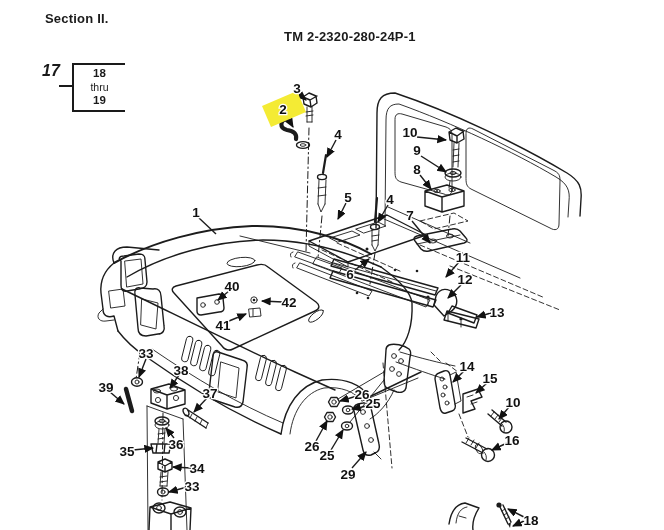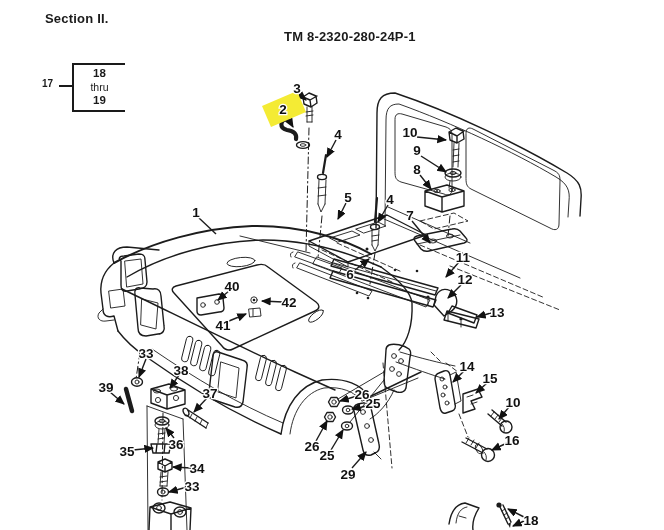--- a/index.html
+++ b/index.html
@@ -6,39 +6,39 @@
   body{font-family:"Liberation Sans", sans-serif;color:#1a1a1a;position:relative;}
   .hdr{position:absolute;font-weight:bold;font-size:13px;letter-spacing:.2px;white-space:nowrap;}
   #section-label{left:45px;top:11px;}
   #tm-number{left:284px;top:29px;}
   
   #ref-box{position:absolute;left:72px;top:63px;width:51px;height:45px;
     border-top:2px solid #1a1a1a;border-left:2px solid #1a1a1a;border-bottom:2px solid #1a1a1a;
     display:flex;flex-direction:column;align-items:center;justify-content:center;line-height:13.5px;}
   #ref-box .b{font-weight:bold;font-size:11.5px;}
   #ref-box .n{font-size:10.5px;}
-  #ref-item{position:absolute;left:42px;top:78px;font-weight:bold;font-size:10px;}
+  #ref-item{position:absolute;left:42px;top:62px;font-weight:bold;font-size:16px;font-style:italic;}
   #ref-dash{position:absolute;left:59px;top:85px;width:13px;height:2px;background:#1a1a1a;}
   svg{position:absolute;left:0;top:0;}
   svg *{vector-effect:none;}
   .ln{stroke:#1c1c1c;stroke-width:1.4;fill:none;stroke-linecap:round;stroke-linejoin:round;}
   .thin{stroke-width:.9;}
   .thick{stroke-width:2;}
   .dash{stroke-dasharray:5 3;}
   .dashdot{stroke-dasharray:7 3 1.5 3;stroke-width:1;}
   .dot{fill:#1c1c1c;stroke:none;}
   .leader{stroke:#1c1c1c;stroke-width:1.4;fill:none;}
   #callouts-layer text{font-family:"Liberation Sans",sans-serif;font-weight:bold;font-size:13.5px;
     fill:#111;text-anchor:middle;dominant-baseline:central;paint-order:stroke;stroke:#fff;stroke-width:2.5px;}
 </style>
 </head>
 <body>
 
 <div class="hdr" id="section-label">Section II.</div>
-<div class="hdr" id="tm-number">TM 8-2320-280-24P-1</div>
+<div class="hdr" id="tm-number">TM 2-2320-280-24P-1</div>
 
 <div id="ref-item">17</div>
 <div id="ref-dash"></div>
 <div id="ref-box">
   <span class="b">18</span>
   <span class="n">thru</span>
   <span class="b">19</span>
 </div>
 
 <svg id="fig" width="664" height="530" viewBox="0 0 664 530">

